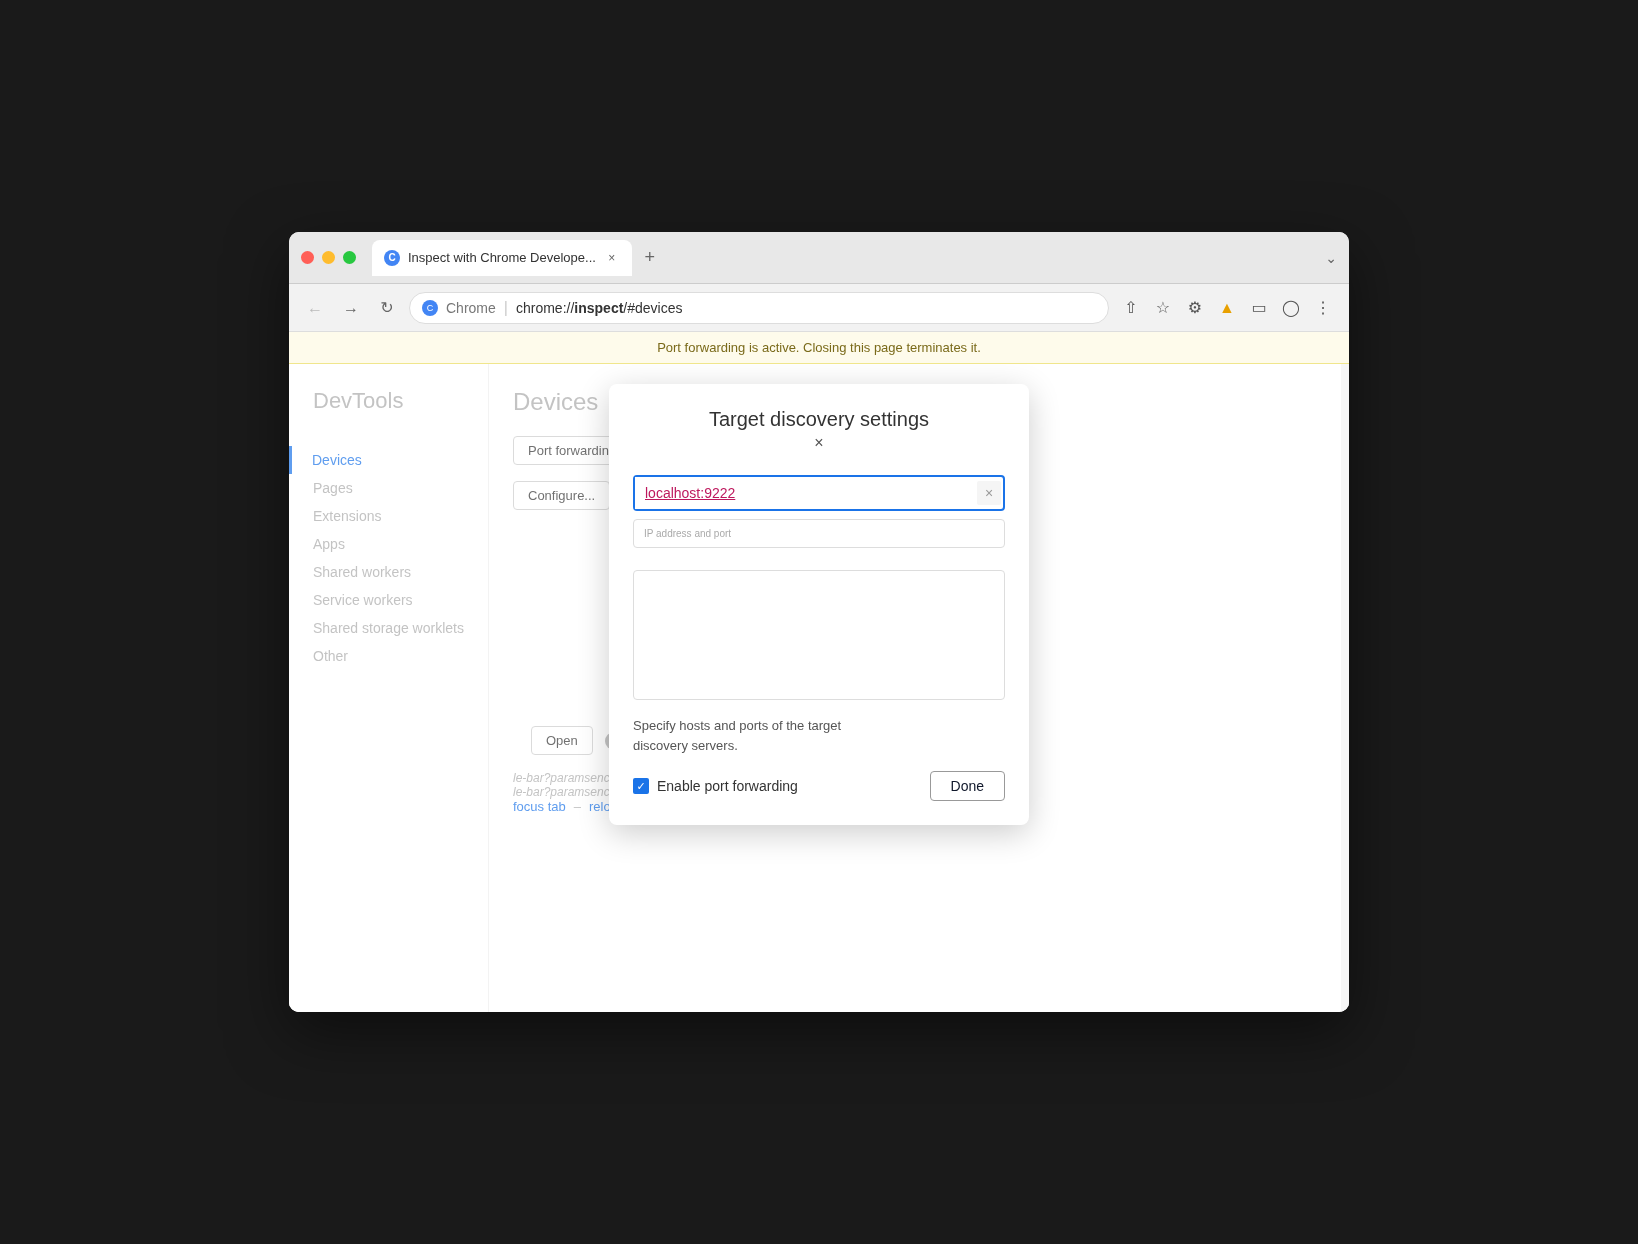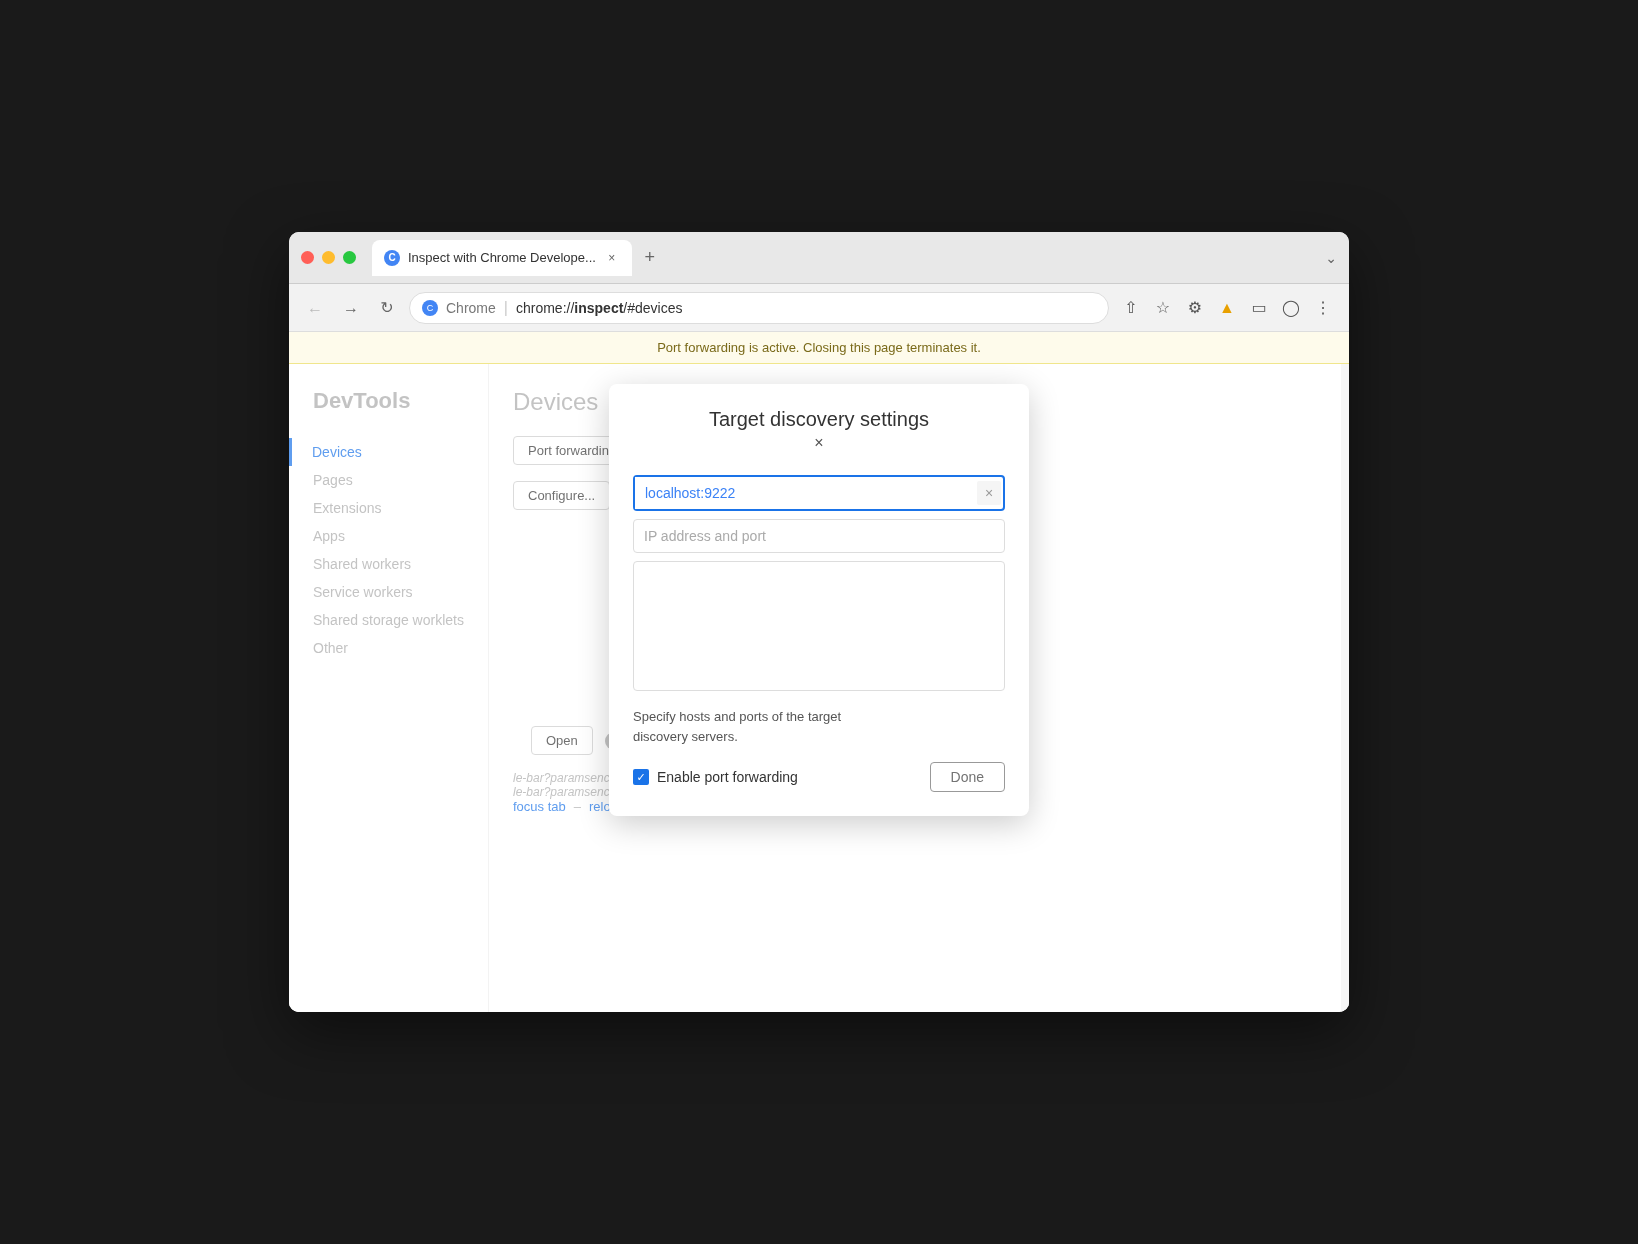--- a/index.html
+++ b/index.html
@@ -192,22 +192,22 @@
     
     .sidebar {
       width: 200px;
       background: white;
       padding: 24px 0 0 24px;
       border-right: 1px solid #eee;
     }
     .sidebar-title {
       font-size: 22px;
       color: #aaa;
-      font-weight: 700;
-      margin-bottom: 24px;
+      font-weight: 400;
+      margin-bottom: 32px;
     }
     .sidebar-item {
       padding: 6px 0;
       font-size: 14px;
       color: #aaa;
       cursor: pointer;
     }
     .sidebar-item.active {
       color: #1a73e8;
       border-left: 3px solid #1a73e8;
@@ -330,21 +330,22 @@
       border: 2px solid #1a73e8;
       border-radius: 4px;
       margin-bottom: 8px;
     }
     .text-input {
       flex: 1;
       border: none;
       outline: none;
       padding: 8px 10px;
       font-size: 14px;
-      color: #3b82f6;
+      color: #be185d;
+      text-decoration: underline;
     }
     .input-clear {
       width: 24px;
       height: 24px;
       display: flex;
       align-items: center;
       justify-content: center;
       color: #999;
       cursor: pointer;
       font-size: 14px;
@@ -388,21 +389,21 @@
       justify-content: center;
       color: white;
       font-size: 11px;
     }
     .done-btn {
       padding: 6px 20px;
       border: 1px solid #999;
       border-radius: 4px;
       background: white;
       font-size: 14px;
-      color: #737373;
+      color: #0f172a;
       cursor: pointer;
       font-weight: 500;
     }
     
     .action-links {
       display: flex;
       gap: 8px;
       font-size: 13px;
       color: #aaa;
     }
@@ -524,21 +525,21 @@
         <div class="modal-header">
           <span class="modal-title">Target discovery settings</span>
           <div class="modal-close">×</div>
         </div>
 
         <div class="input-row">
           <input class="text-input" type="text" value="localhost:9222" placeholder="" style="">
           <div class="input-clear">×</div>
         </div>
 
-        <div style="border: 1px solid #ddd; border-radius: 4px; padding: 8px 10px; font-size: 14px; color: #aaa; margin-bottom: 8px;">
+        <div style="border: 1px solid #ddd; border-radius: 4px; padding: 8px 10px; font-size: 10px; color: #aaa; margin-bottom: 22px;">
           <span>IP address and port</span>
         </div>
 
         <div class="text-area-container"></div>
 
         <div class="description-text">
           <span></span>
         Specify hosts and ports of the target<br>discovery servers.</div>
 
         <div class="modal-footer">

